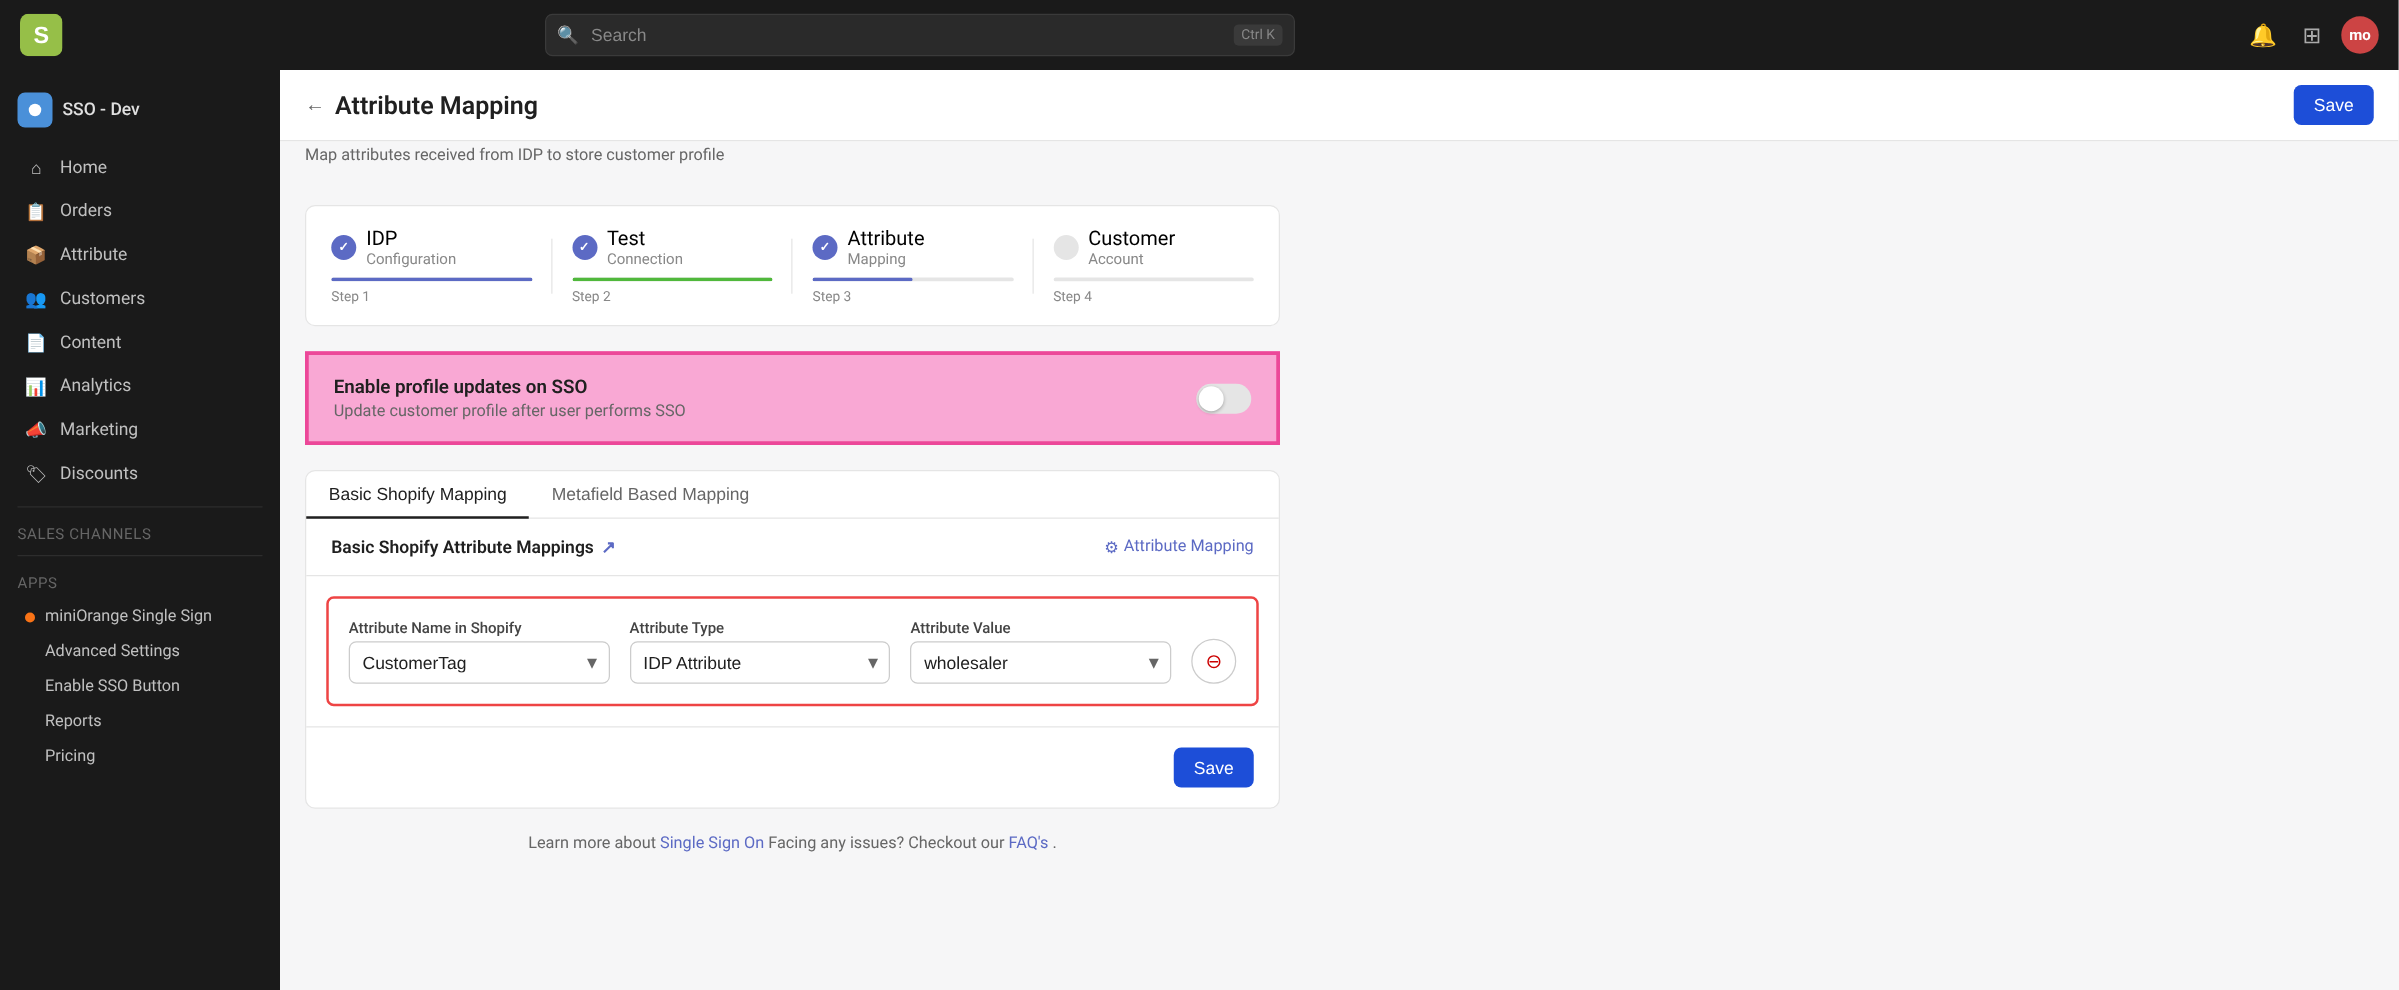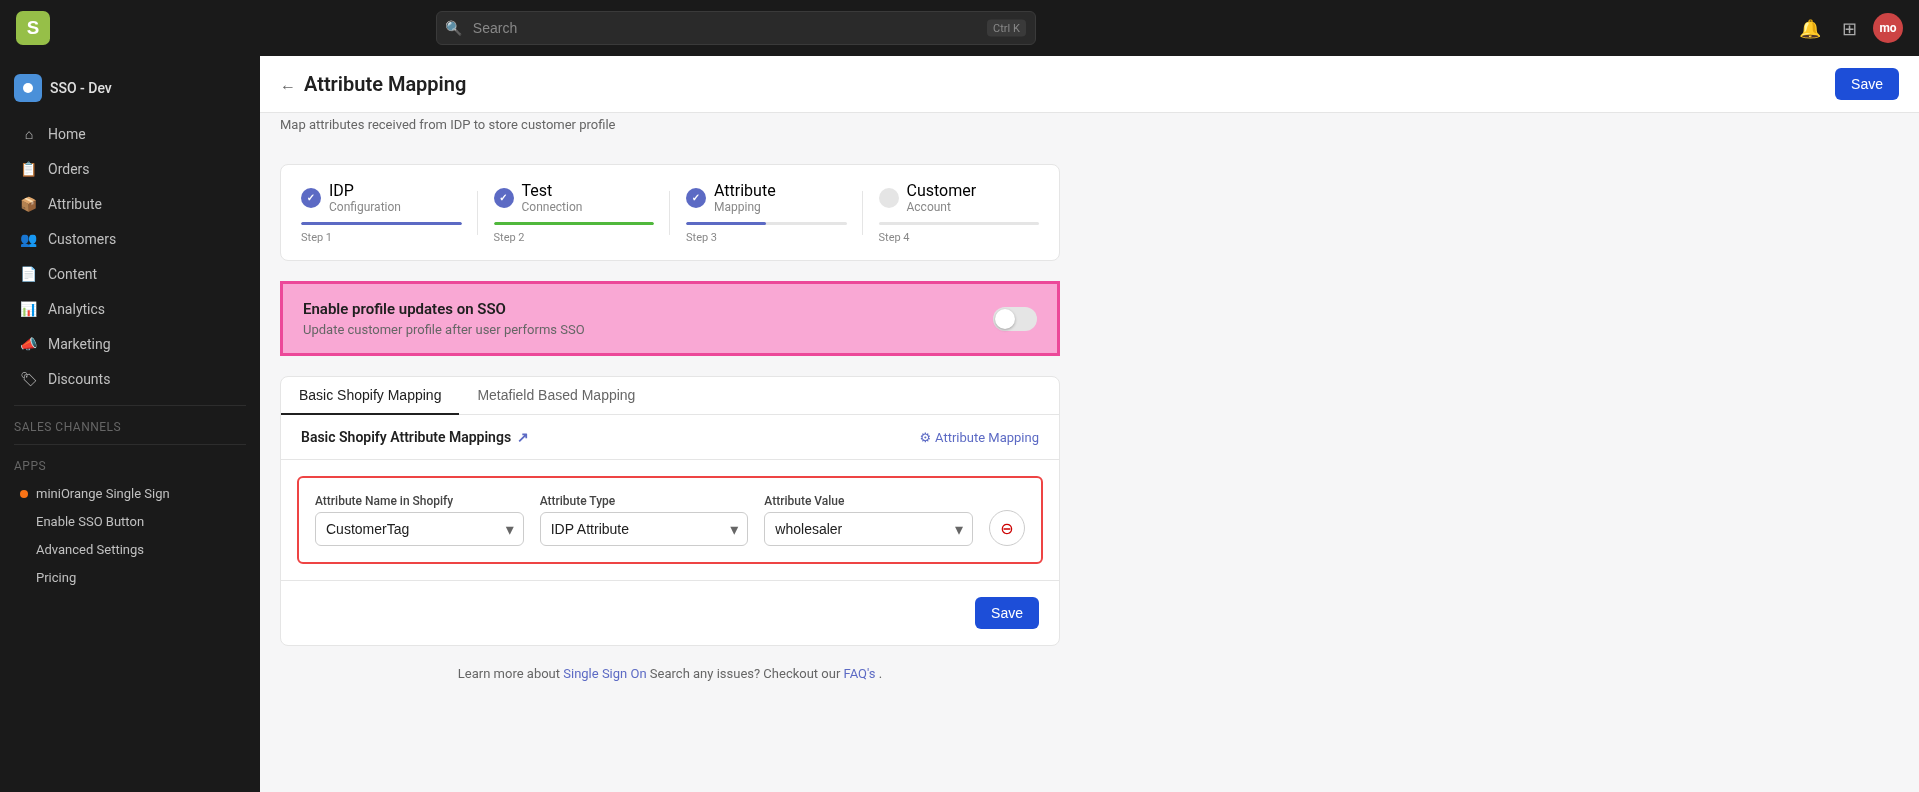--- a/index.html
+++ b/index.html
@@ -14,21 +14,21 @@
     .search-icon-wrap { position: absolute; left: 10px; top: 50%; transform: translateY(-50%); color: #888; font-size: 14px; }
     .search-shortcut { position: absolute; right: 10px; top: 50%; transform: translateY(-50%); background: #3a3a3a; color: #888; font-size: 11px; padding: 2px 6px; border-radius: 4px; }
     .topbar-right { display: flex; align-items: center; gap: 12px; margin-left: auto; }
     .topbar-icon-btn { color: #aaa; font-size: 18px; cursor: pointer; padding: 4px; }
     .avatar { width: 30px; height: 30px; border-radius: 50%; background: #c44; display: flex; align-items: center; justify-content: center; color: white; font-size: 12px; font-weight: bold; cursor: pointer; }
 
     
     .layout { display: flex; flex: 1; overflow: hidden; }
 
     
-    .sidebar { width: 260px; background: #1a1a1a; display: flex; flex-direction: column; overflow-y: auto; flex-shrink: 0; padding: 8px 0; }
+    .sidebar { width: 224px; background: #1a1a1a; display: flex; flex-direction: column; overflow-y: auto; flex-shrink: 0; padding: 8px 0; }
     .store-header { padding: 10px 14px; display: flex; align-items: center; gap: 8px; cursor: pointer; }
     .store-icon { width: 28px; height: 28px; border-radius: 6px; background: #4a90d9; display: flex; align-items: center; justify-content: center; }
     .store-icon svg { width: 16px; height: 16px; }
     .store-name { color: #e0e0e0; font-size: 14px; font-weight: 500; }
     .sidebar-nav { margin-top: 4px; }
     .nav-item { display: flex; align-items: center; gap: 10px; padding: 8px 14px; color: #c0c0c0; font-size: 14px; cursor: pointer; border-radius: 6px; margin: 1px 6px; transition: background 0.15s; }
     .nav-icon { width: 18px; height: 18px; display: flex; align-items: center; justify-content: center; flex-shrink: 0; }
     .sidebar-divider { height: 1px; background: #2d2d2d; margin: 8px 14px; }
     .sidebar-section-label { color: #666; font-size: 12px; padding: 6px 14px 2px; text-transform: uppercase; letter-spacing: 0.5px; }
 
@@ -175,25 +175,29 @@
     <div class="sidebar-divider"></div>
     <div class="sidebar-section-label">Apps</div>
 
     <div class="apps-section">
       <div class="app-item">
         <span class="app-dot"></span>
         <span>miniOrange Single Sign</span>
       </div>
       <div class="app-item">
         <span style="width:8px;height:8px;flex-shrink:0;"></span>
+        <span>Advanced Settings</span>
+      </div>
+      <div class="app-item">
+        <span style="width:8px;height:8px;flex-shrink:0;"></span>
         <span>Enable SSO Button</span>
       </div>
       <div class="app-item">
         <span style="width:8px;height:8px;flex-shrink:0;"></span>
-        <span>Advanced Settings</span>
+        <span>Reports</span>
       </div>
       <div class="app-item">
         <span style="width:8px;height:8px;flex-shrink:0;"></span>
         <span>Pricing</span>
       </div>
     </div>
   </div>
 
   <div class="main-content">
 
@@ -329,20 +333,20 @@
         </div>
 
         <div class="card-footer">
           <button class="save-btn">Save</button>
         </div>
       </div>
 
       <div class="learn-more">
         <span>Learn more about </span>
         <a href="#">Single Sign On</a>
-        <span> Search any issues? Checkout our </span>
+        <span> Facing any issues? Checkout our </span>
         <a href="#">FAQ's</a>
         <span>.</span>
       </div>
 
     </div>
   </div>
 </div>
 
 </body></html>

